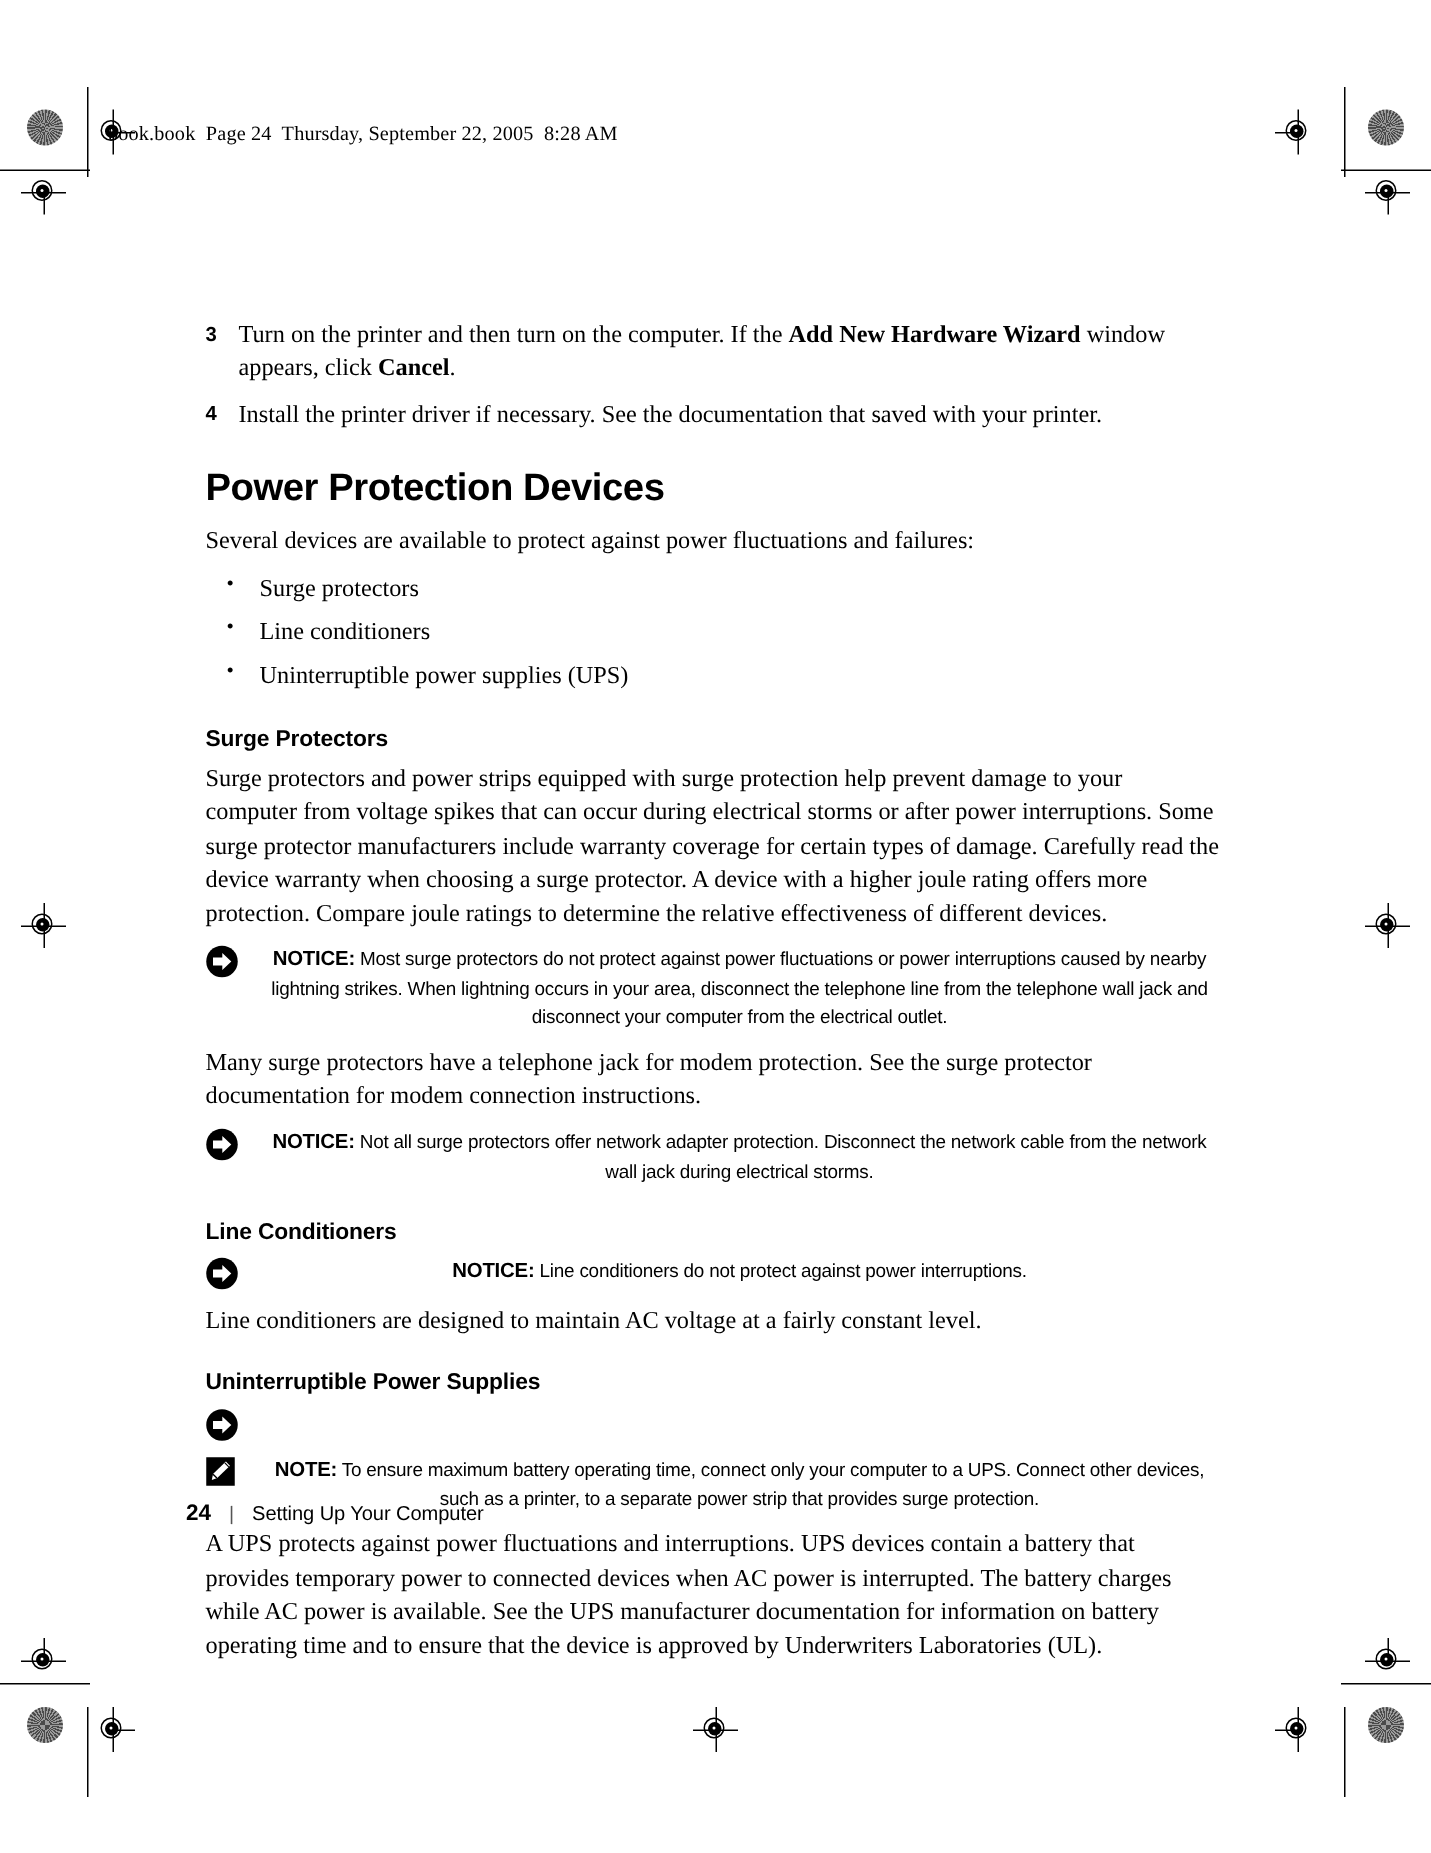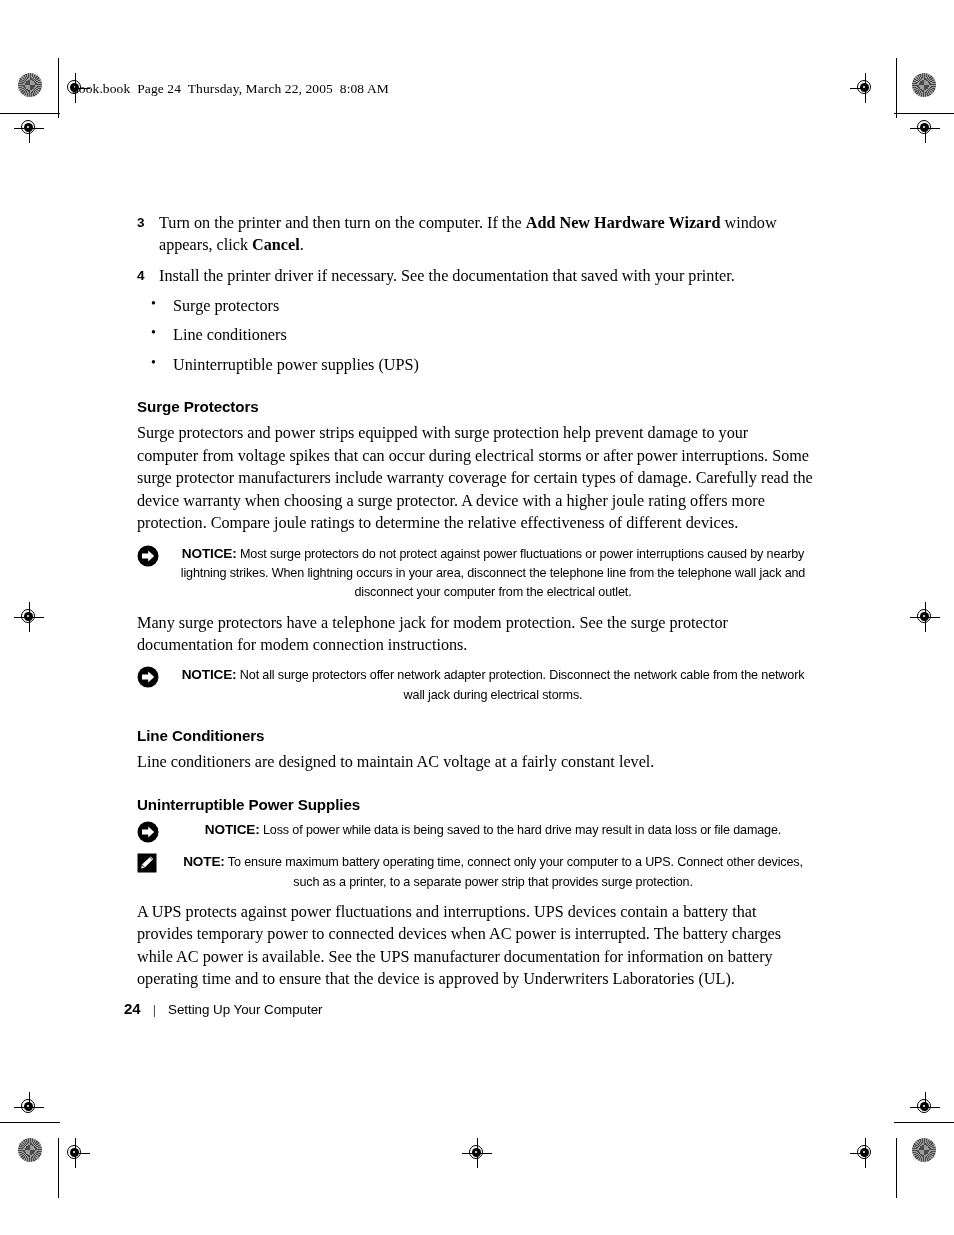--- a/index.html
+++ b/index.html
@@ -306,34 +306,36 @@
   <div class="reg-mark arm-left" style="left:850px; top:1138px;">
     <span class="vb"></span>
       <span class="hb"></span>
       <span class="ring"></span>
       <span class="ring2"></span>
       <span class="dot"></span>
   </div>
 
 </div>
 
-<div class="file-header">book.book  Page 24  Thursday, March 22, 2005  8:08 AM</div>
+<div class="file-header">book.book  Page 24  Thursday, September 22, 2005  8:28 AM</div>
 
 <div class="content">
 
   <div class="step">
     <div class="step-num">3</div>
     <div class="step-body"><span>Turn on the printer and then turn on the computer. If the </span><b>Add New Hardware Wizard</b><span> window appears, click </span><b>Cancel</b><span>.</span></div>
   </div>
   <div class="step">
     <div class="step-num">4</div>
     <div class="step-body"><span>Install the printer driver if necessary. See the documentation that saved with your printer.</span></div>
   </div>
 
-
+  <h1 class="h1">Power Protection Devices</h1>
+
+  <p class="body">Several devices are available to protect against power fluctuations and failures:</p>
 
   <ul class="bullets">
     <li>Surge protectors</li>
     <li>Line conditioners</li>
     <li>Uninterruptible power supplies (UPS)</li>
   </ul>
 
   <h2 class="h2">Surge Protectors</h2>
   <p class="body">Surge protectors and power strips equipped with surge protection help prevent damage to your computer from voltage spikes that can occur during electrical storms or after power interruptions. Some surge protector manufacturers include warranty coverage for certain types of damage. Carefully read the device warranty when choosing a surge protector. A device with a higher joule rating offers more protection. Compare joule ratings to determine the relative effectiveness of different devices.</p>
 
@@ -358,34 +360,42 @@
         <path d="M5 8.4 h6.2 V5.4 L17.2 11 l-6 5.6 V13.6 H5 Z" fill="#fff"></path>
       </svg>
     </div>
     <div class="admon-text">
       <span class="lead">NOTICE:</span><span> Not all surge protectors offer network adapter protection. Disconnect the network cable from the network wall jack during electrical storms.</span>
     </div>
   </div>
 
   <h2 class="h2">Line Conditioners</h2>
 
-
-  <p class="body">Line conditioners are designed to maintain AC voltage at a fairly constant level.</p>
-
-  <h2 class="h2">Uninterruptible Power Supplies</h2>
-
   <div class="admon">
     <div class="admon-icon">
       <svg class="ico" width="22" height="22" viewBox="0 0 22 22" aria-hidden="true">
         <circle cx="11" cy="11" r="10.5" fill="#000"></circle>
         <path d="M5 8.4 h6.2 V5.4 L17.2 11 l-6 5.6 V13.6 H5 Z" fill="#fff"></path>
       </svg>
     </div>
     <div class="admon-text">
-      <span class="lead">NOTICE:</span><span> Loss of power while data is being saved to the hard drive may result in data loss or file damage.</span>
+      <span class="lead">NOTICE:</span><span> Line conditioners do not protect against power interruptions.</span>
+    </div>
+  </div>
+
+  <p class="body">Line conditioners are designed to maintain AC voltage at a fairly constant level.</p>
+
+  <h2 class="h2">Uninterruptible Power Supplies</h2>
+
+  <div class="admon">
+    <div class="admon-icon">
+      <svg class="ico" width="22" height="22" viewBox="0 0 22 22" aria-hidden="true">
+        <circle cx="11" cy="11" r="10.5" fill="#000"></circle>
+        <path d="M5 8.4 h6.2 V5.4 L17.2 11 l-6 5.6 V13.6 H5 Z" fill="#fff"></path>
+      </svg>
     </div>
   </div>
 
   <div class="admon">
     <div class="admon-icon">
       <svg class="ico" width="20" height="20" viewBox="0 0 20 20" aria-hidden="true">
         <rect x="0.5" y="0.5" width="19" height="19" fill="#000"></rect>
         <path d="M4.2 15.6 L5.0 11.6 L13.6 3.4 L16.3 6.1 L7.8 14.4 Z" fill="#fff"></path>
         <path d="M5.0 11.8 L7.6 14.3" stroke="#000" stroke-width="0.9" fill="none"></path>
         <path d="M12.9 4.3 L15.5 6.9" stroke="#000" stroke-width="0.8" fill="none"></path>

